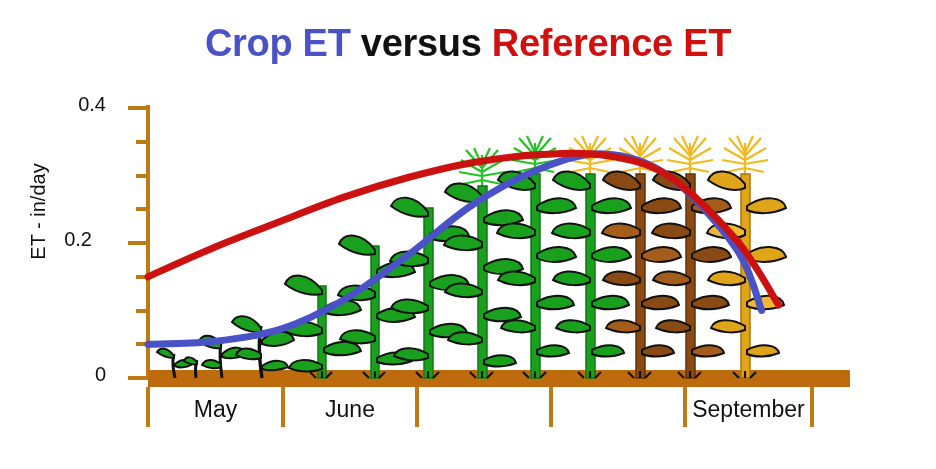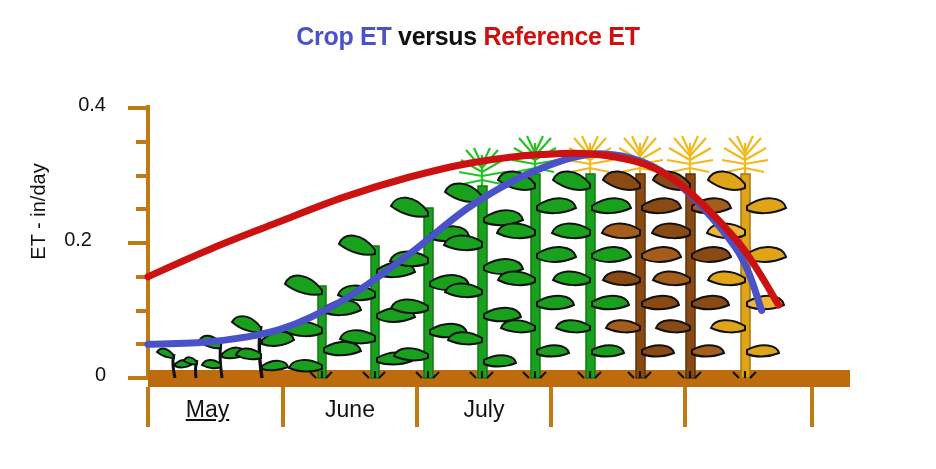--- a/index.html
+++ b/index.html
@@ -7,21 +7,21 @@
     width:936px;height:469px;
     background:#ffffff;
     font-family:"Liberation Sans", sans-serif;
     overflow:hidden;
     position:relative;
   }
   #chart-root{position:absolute;inset:0;}
   #title{
     position:absolute;left:0;top:22px;width:936px;
     text-align:center;
-    font-size:25px;font-weight:bold;
+    font-size:38px;font-weight:bold;
     letter-spacing:-0.3px;
     white-space:nowrap;
   }
   #title span{display:inline;}
   .t-crop{color:#4a52c8;}
   .t-versus{color:#111111;}
   .t-ref{color:#d00f0f;}
   #plot-svg{position:absolute;left:0;top:0;}
   #ylabel{
     position:absolute;
@@ -51,23 +51,23 @@
   <div id="title">
     <span class="t-crop">Crop ET</span><span class="t-versus"> versus </span><span class="t-ref">Reference ET</span>
   </div>
 
   <div id="ylabel">ET - in/day</div>
 
   <div class="ytick-label" style="left:58px;top:93px;width:48px;">0.4</div>
   <div class="ytick-label" style="left:44px;top:228px;width:48px;">0.2</div>
   <div class="ytick-label" style="left:58px;top:363px;width:48px;">0</div>
 
-  <div class="month-label" style="left:140px;top:396px;width:135px;text-decoration:underline;">May</div>
+  <div class="month-label" style="left:148px;top:396px;width:135px;">May</div>
   <div class="month-label" style="left:283px;top:396px;width:134px;">June</div>
-  <div class="month-label" style="left:417px;top:396px;width:134px;">July</div>
+  <div class="month-label" style="left:685px;top:396px;width:127px;">September</div>
 
   <svg id="plot-svg" width="936" height="469" viewBox="0 0 936 469">
 
     <g>
       <line x1="148" y1="105" x2="148" y2="378" stroke="#c07a14" stroke-width="4"></line>
       <line x1="128" y1="108" x2="148" y2="108" stroke="#c07a14" stroke-width="4"></line>
       <line x1="136" y1="142" x2="148" y2="142" stroke="#c07a14" stroke-width="4"></line>
       <line x1="136" y1="176" x2="148" y2="176" stroke="#c07a14" stroke-width="4"></line>
       <line x1="136" y1="209" x2="148" y2="209" stroke="#c07a14" stroke-width="4"></line>
       <line x1="128" y1="243" x2="148" y2="243" stroke="#c07a14" stroke-width="4"></line>

